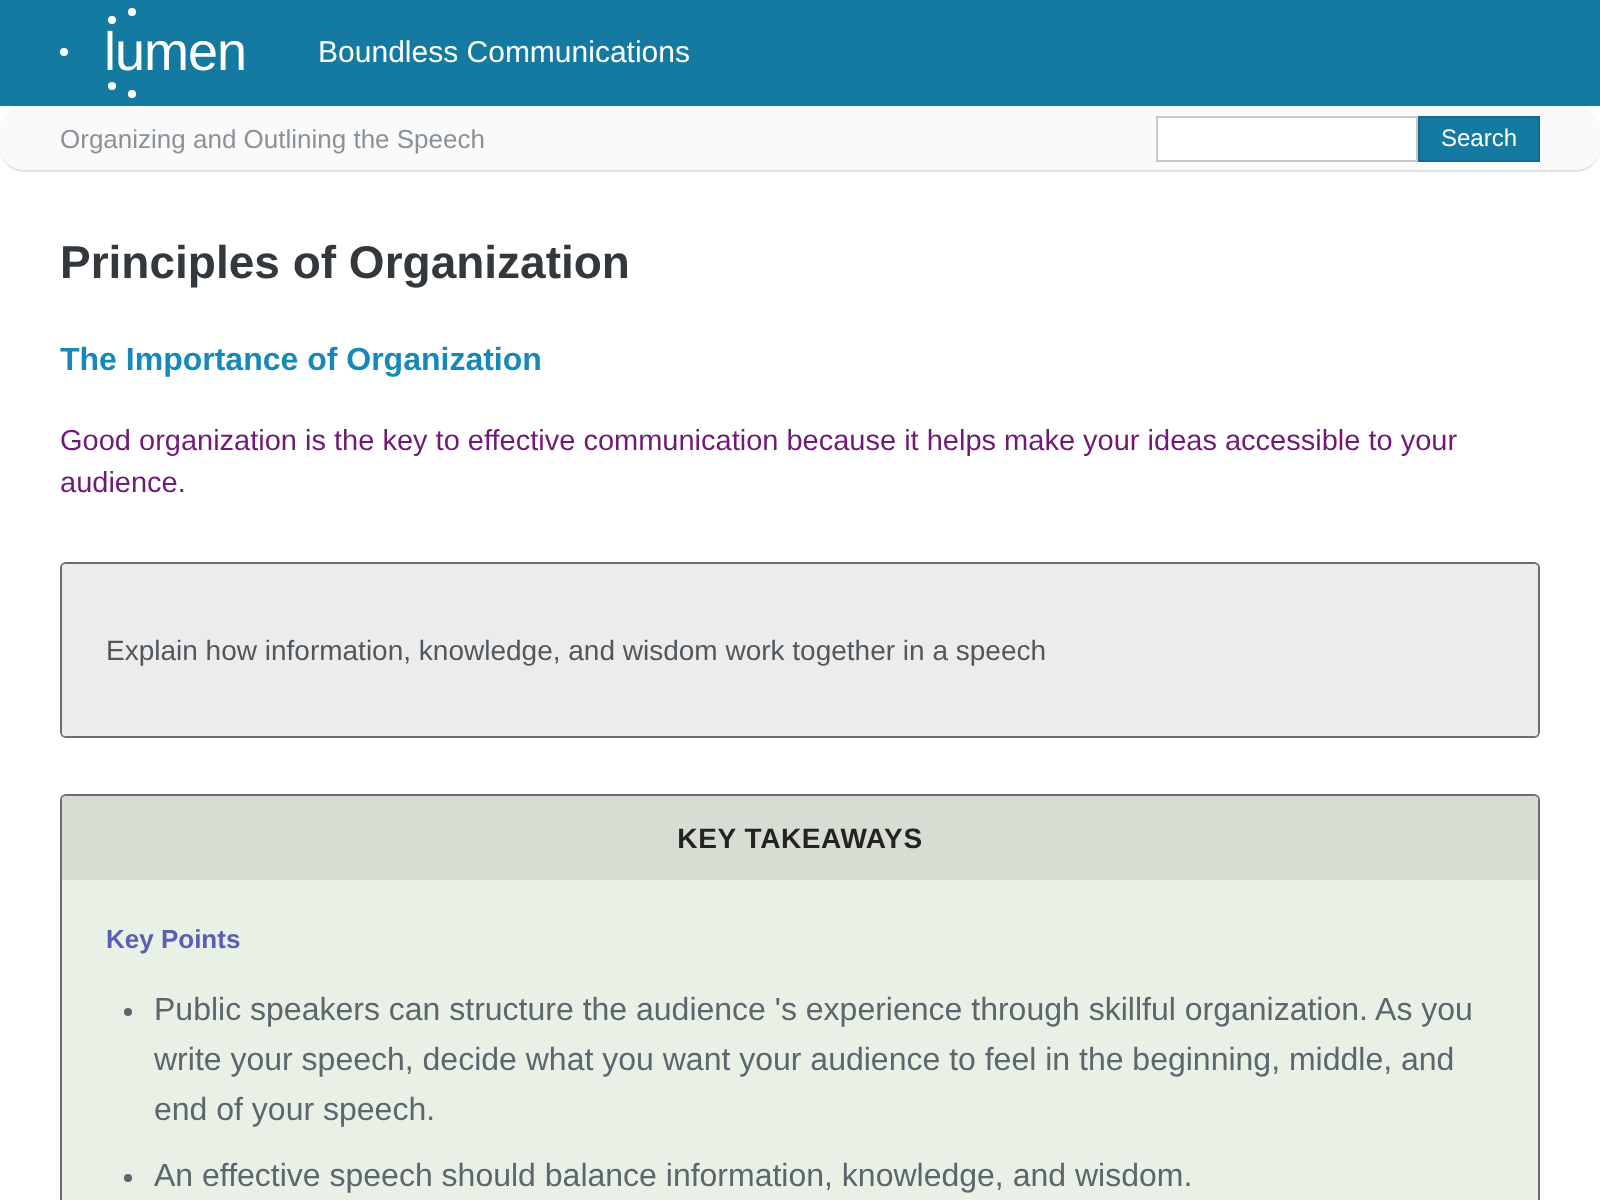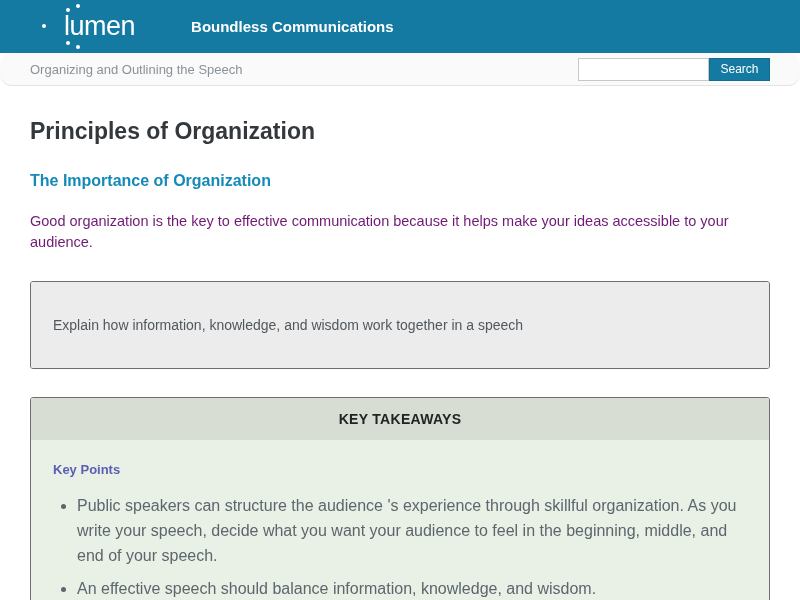--- a/index.html
+++ b/index.html
@@ -1,29 +1,29 @@
 <!DOCTYPE html>
 <html><head>
 <meta charset="utf-8">
 <style>
   * { margin:0; padding:0; box-sizing:border-box; }
   html,body { width:800px; height:600px; overflow:hidden; background:#fff;
     font-family:"Liberation Sans","DejaVu Sans",sans-serif; }
 
   
-  .header { height:53px; background:#147AA1; display:flex; align-items:center; padding-left:40px; }
+  .header { height:53px; background:#147AA1; display:flex; align-items:center; padding-left:28px; }
   .logo { position:relative; color:#fff; font-size:27px; font-weight:500;
           letter-spacing:-0.5px; padding-left:24px; line-height:53px; cursor:pointer; }
   .logo .dot { position:absolute; width:4px; height:4px; border-radius:50%; background:#fff; }
   .dot-l  { left:2px;  top:24px; }
   .dot-t1 { left:26px; top:8px;  }
   .dot-t2 { left:36px; top:4px;  }
   .dot-b1 { left:26px; top:41px; }
   .dot-b2 { left:36px; top:45px; }
-  .course-title { color:#fff; font-size:15px; font-weight:700; margin-left:56px; cursor:pointer; }
+  .course-title { color:#fff; font-size:15px; font-weight:400; margin-left:36px; cursor:pointer; }
 
   
   .toolbar { height:33px; background:#fafafa; border-bottom:1px solid #e3e3e3;
              display:flex; align-items:center; justify-content:space-between; padding:0 30px;border-radius:12px; }
   .breadcrumb { font-size:13px; color:#8A9299; cursor:pointer; }
   .search-group { display:flex; align-items:stretch; height:23px; }
   .search-input { width:131px; border:1px solid #c8c8c8; background:#fff; outline:none;
                   font-size:12px; padding:0 5px; }
   .search-btn { width:61px; background:#147AA1; color:#fff; border:1px solid #0f6d91;
                 font-size:12px; cursor:pointer; font-family:inherit; }

